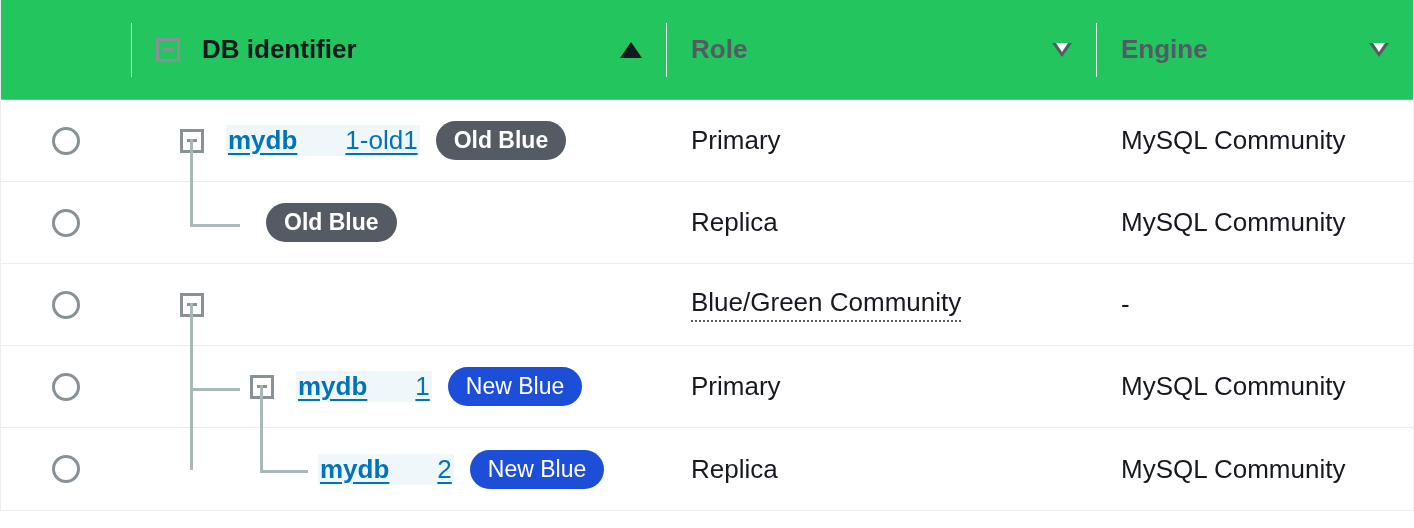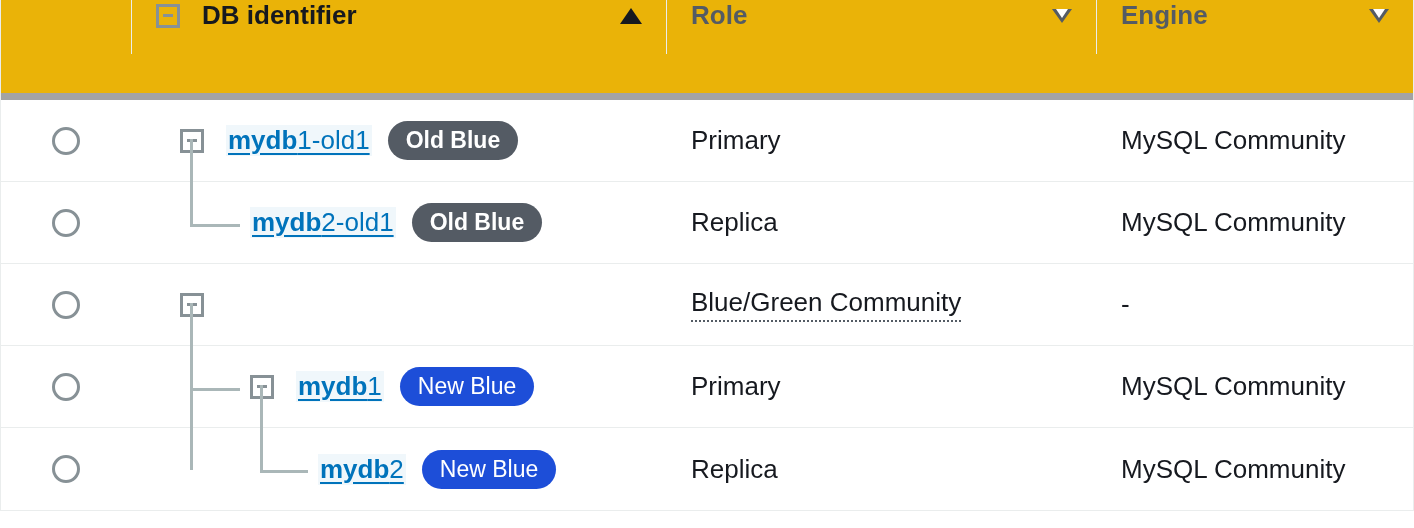--- a/index.html
+++ b/index.html
@@ -8,24 +8,24 @@
       background: #fff;
       width: 1414px;
       color: #16191f;
     }
     .table-wrap {
       border: 1px solid #eaeded;
       border-top: none;
     }
     .thead {
       display: flex;
-      align-items: flex-start;
+      align-items: center;
       height: 100px;
-      border-bottom: 7px solid #a3a3a3;
-      background: #eab308;
+      border-bottom: 1px solid #a3a3a3;
+      background: #22c55e;
     }
     .col-select { width: 130px; display:flex; align-items:center; justify-content:center; }
     .col-id { width: 510px; display:flex; align-items:center; }
     .col-role { width: 405px; display:flex; align-items:center; }
     .col-engine { flex: 1; display:flex; align-items:center; }
 
     .col-divider {
       width: 1px;
       height: 54px;
       background: #eaeded;
@@ -104,20 +104,21 @@
       font-size: 26px;
       text-decoration: underline;
       text-underline-offset: 4px;
       background: #f0f7fb;
       padding: 0 2px;
     }
     .link .suffix {
       font-weight: 400;
       color: #0073bb;
       background: transparent;
+      margin-left: 48px;
     }
 
     .badge {
       display:inline-flex;
       align-items:center;
       padding: 6px 18px;
       border-radius: 24px;
       font-size: 23px;
       font-weight: 400;
       margin-left: 16px;
@@ -199,21 +200,20 @@
   <div class="row">
     <div class="col-select">
         <div class="radio"></div>
       </div>
     <div style="width:25px"></div>
     <div class="col-id id-cell">
       <div class="tree-area conn" style="width:70px; height:100%; position:relative;">
         <div class="vline" style="position:absolute; left:10px; top:-43px; height:85px;"></div>
         <div class="hline" style="position:absolute; left:10px; top:42px; width:50px;"></div>
       </div>
-      <a class="link"><span>mydb</span><span class="suffix">2-old1</span></a>
       <span class="badge grey">Old Blue</span>
     </div>
     <div style="width:25px"></div>
     <div class="col-role">
         <span class="role-text">Replica</span>
       </div>
     <div style="width:25px"></div>
     <div class="col-engine">
         <span class="engine-text">MySQL Community</span>
       </div>

